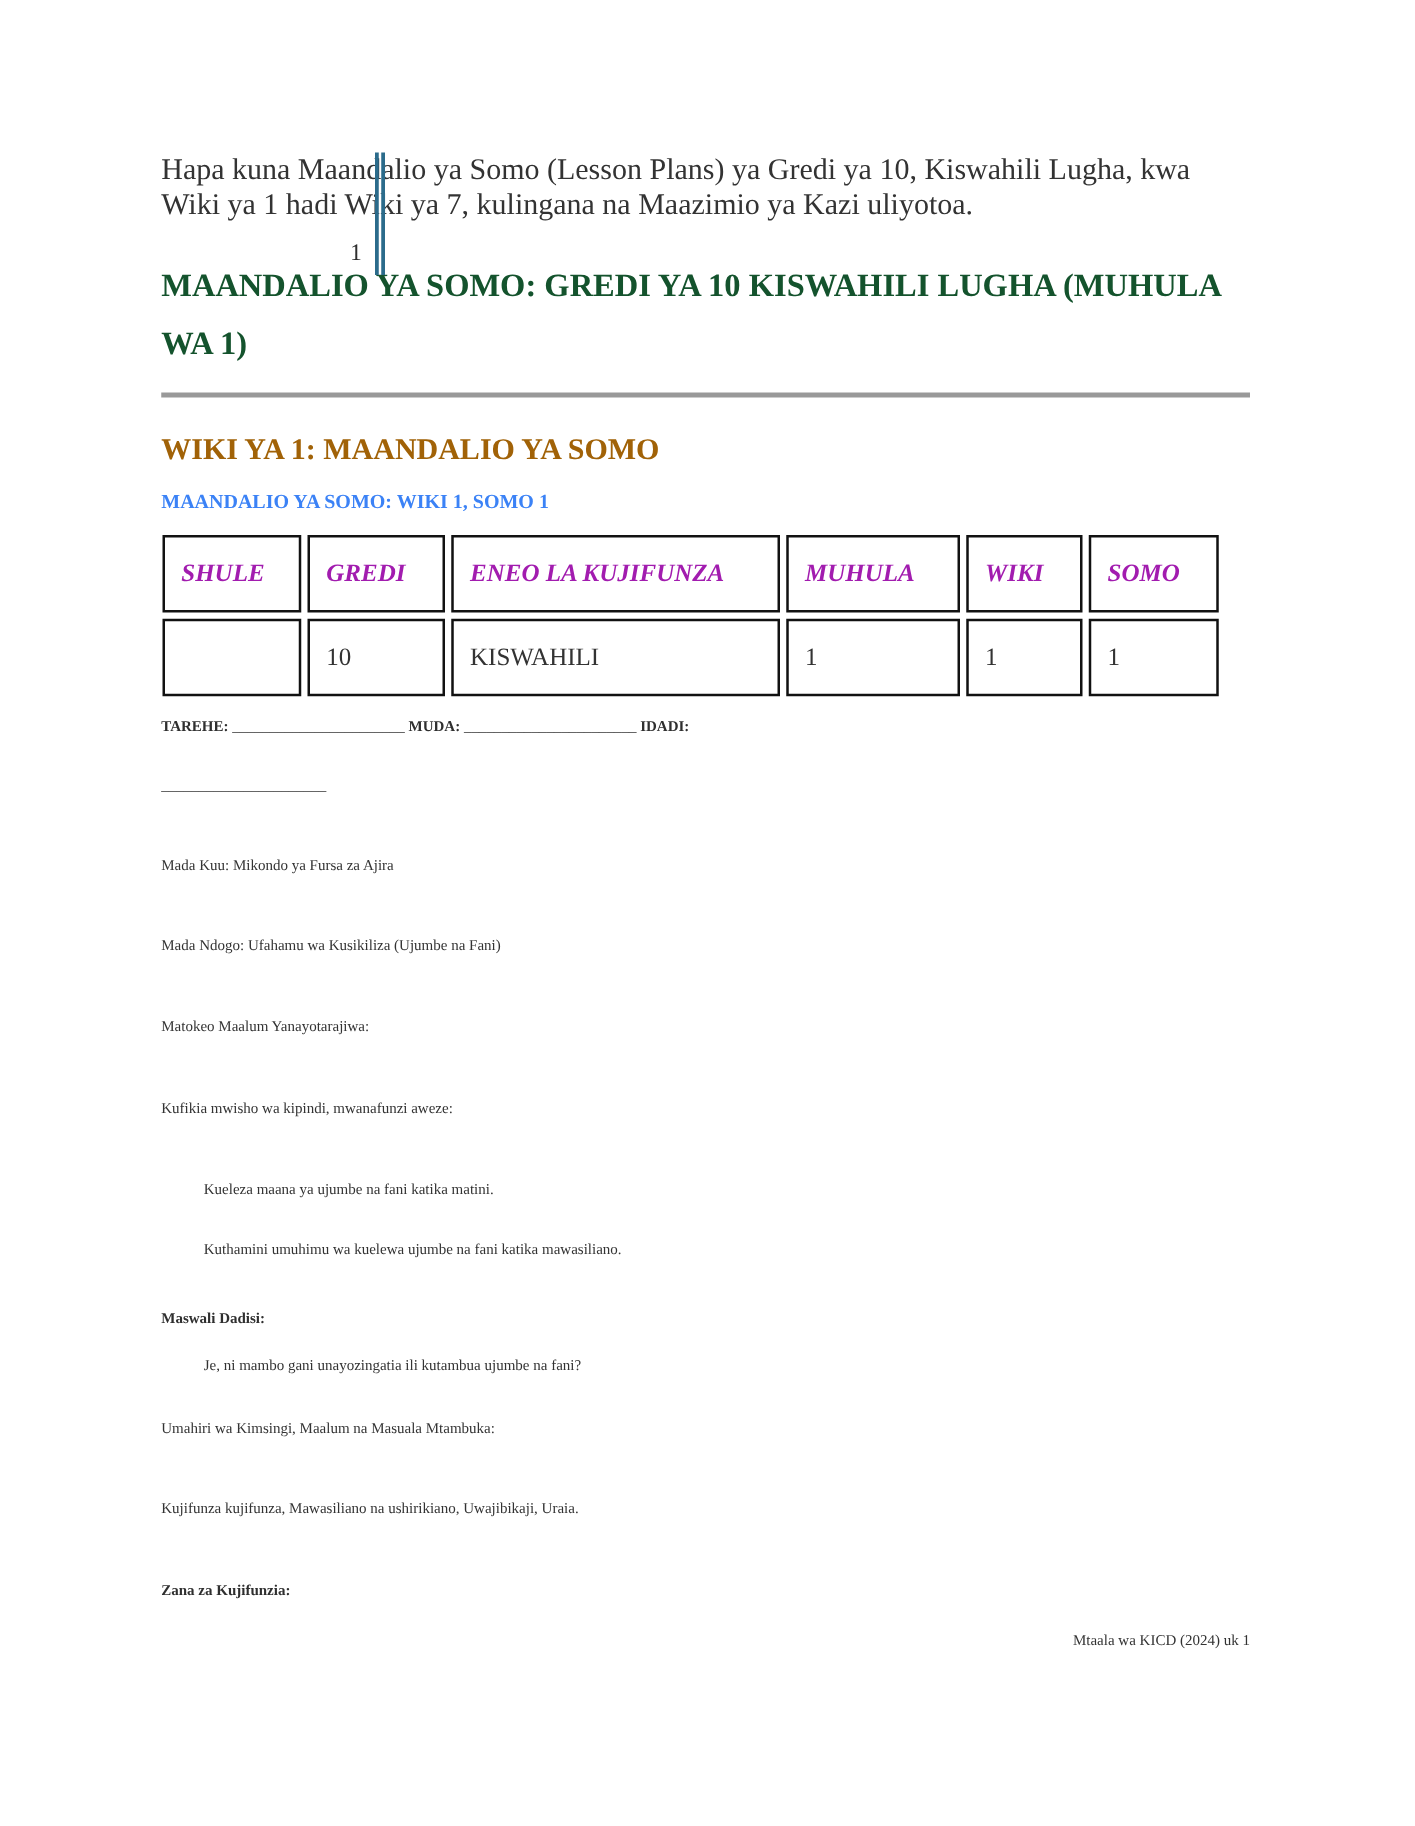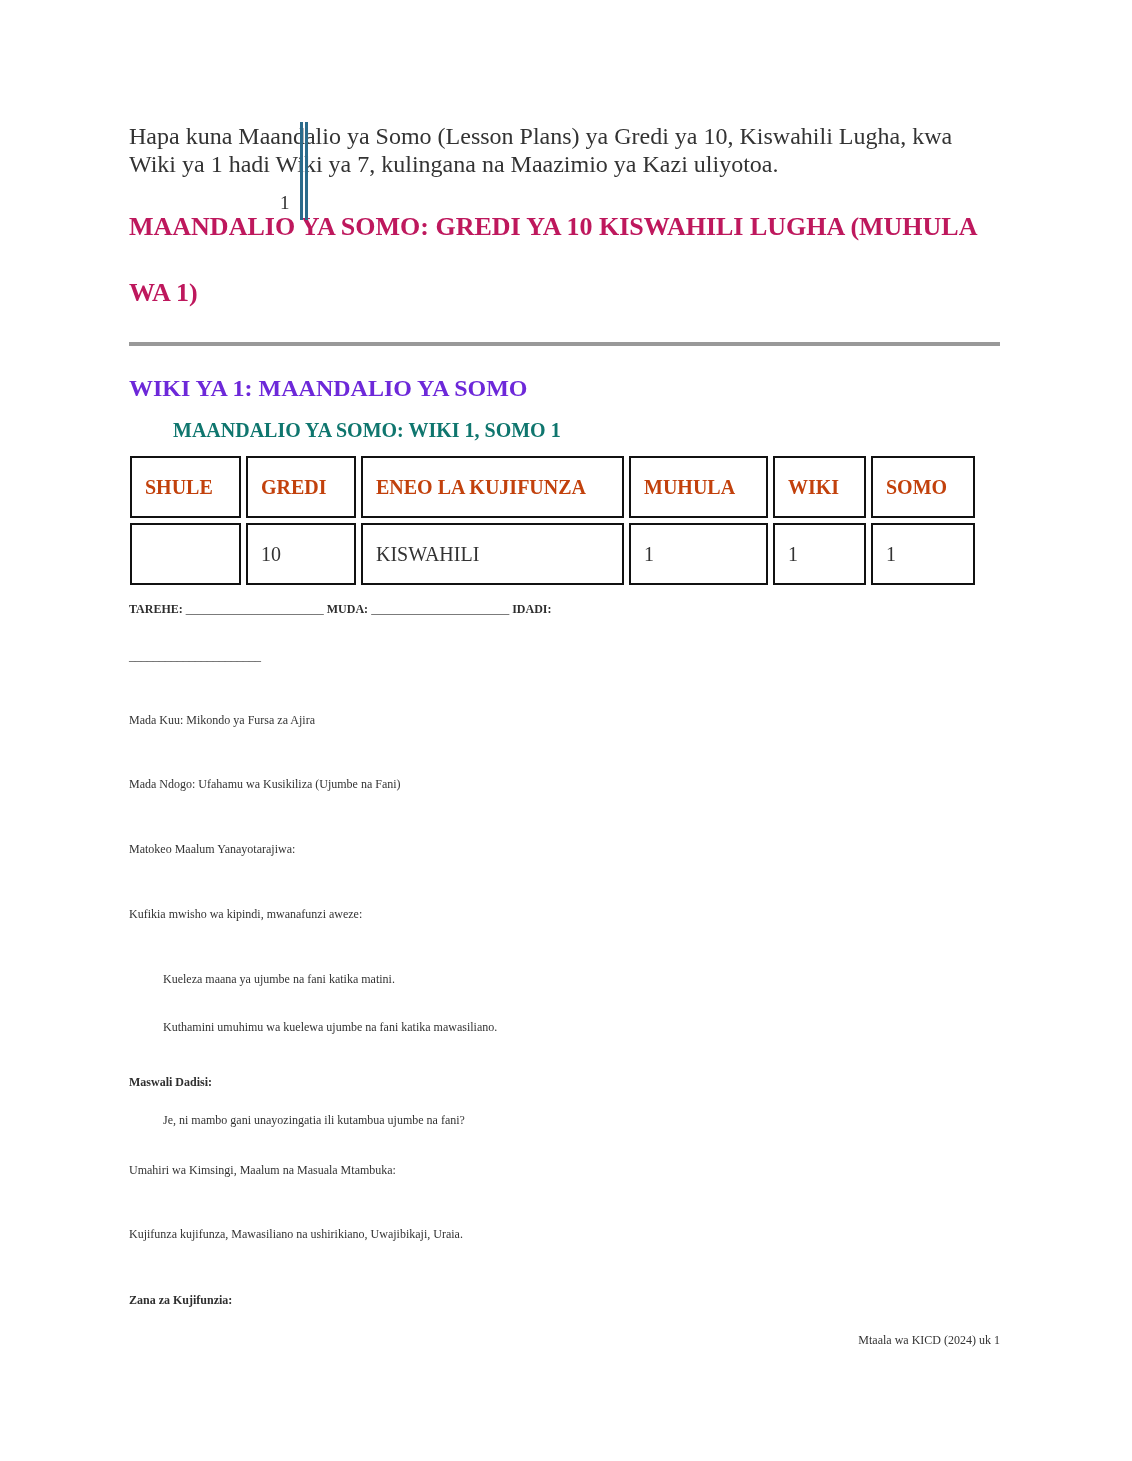--- a/index.html
+++ b/index.html
@@ -32,45 +32,45 @@
     font-size: 19px;
     color: #2f2f2f;
   }
 
   .content { padding: 0 132px 0 129px; }
 
   p, h1, h2, h3 { margin: 0; }
 
   .intro { margin-top: 122px; font-size: 24px; line-height: 28px; }
 
-  h1 { margin-top: 16px; font-size: 26px; line-height: 66px; font-weight: bold; color: #be185d; }
+  h1 { margin-top: 28px; font-size: 26px; line-height: 46px; font-weight: bold; color: #14532d; }
 
   .rule { margin-top: 16px; height: 4px; background: #999999; }
 
-  h2 { margin-top: 27px; font-size: 24px; line-height: 30px; font-weight: bold; color: #6d28d9; }
-  h3 { margin-top: 13px; font-size: 20px; line-height: 28px; font-weight: bold; color: #0f766e; margin-left: 44px; }
+  h2 { margin-top: 27px; font-size: 24px; line-height: 30px; font-weight: bold; color: #a16207; }
+  h3 { margin-top: 13px; font-size: 16px; line-height: 28px; font-weight: bold; color: #3b82f6; }
 
   table.info {
     margin-top: 7px;
     margin-left: -4px;
     border-collapse: separate;
     border-spacing: 5px;
     table-layout: fixed;
   }
   table.info th, table.info td {
     box-sizing: border-box;
     border: 2px solid #111111;
     height: 62px;
     vertical-align: middle;
     text-align: left;
     padding: 2px 10px 2px 13px;
     font-size: 20px;
     background: #ffffff;
   }
-  table.info th { font-weight: bold; color: #c2410c; }
+  table.info th { font-weight: bold; color: #a21caf; font-style: italic; }
 
   .p { font-size: 12px; line-height: 26px; }
   .fields { margin-top: 6px; }
   .fields .line2 { display: block; margin-top: 21px; }
   .bold { font-weight: bold; color: #2f2f2f; }
   .indent { padding-left: 34px; }
   .m12 { margin-top: 12px; }
   .m14 { margin-top: 14px; text-align: right; }
   .m22 { margin-top: 22px; }
   .m24 { margin-top: 24px; }

